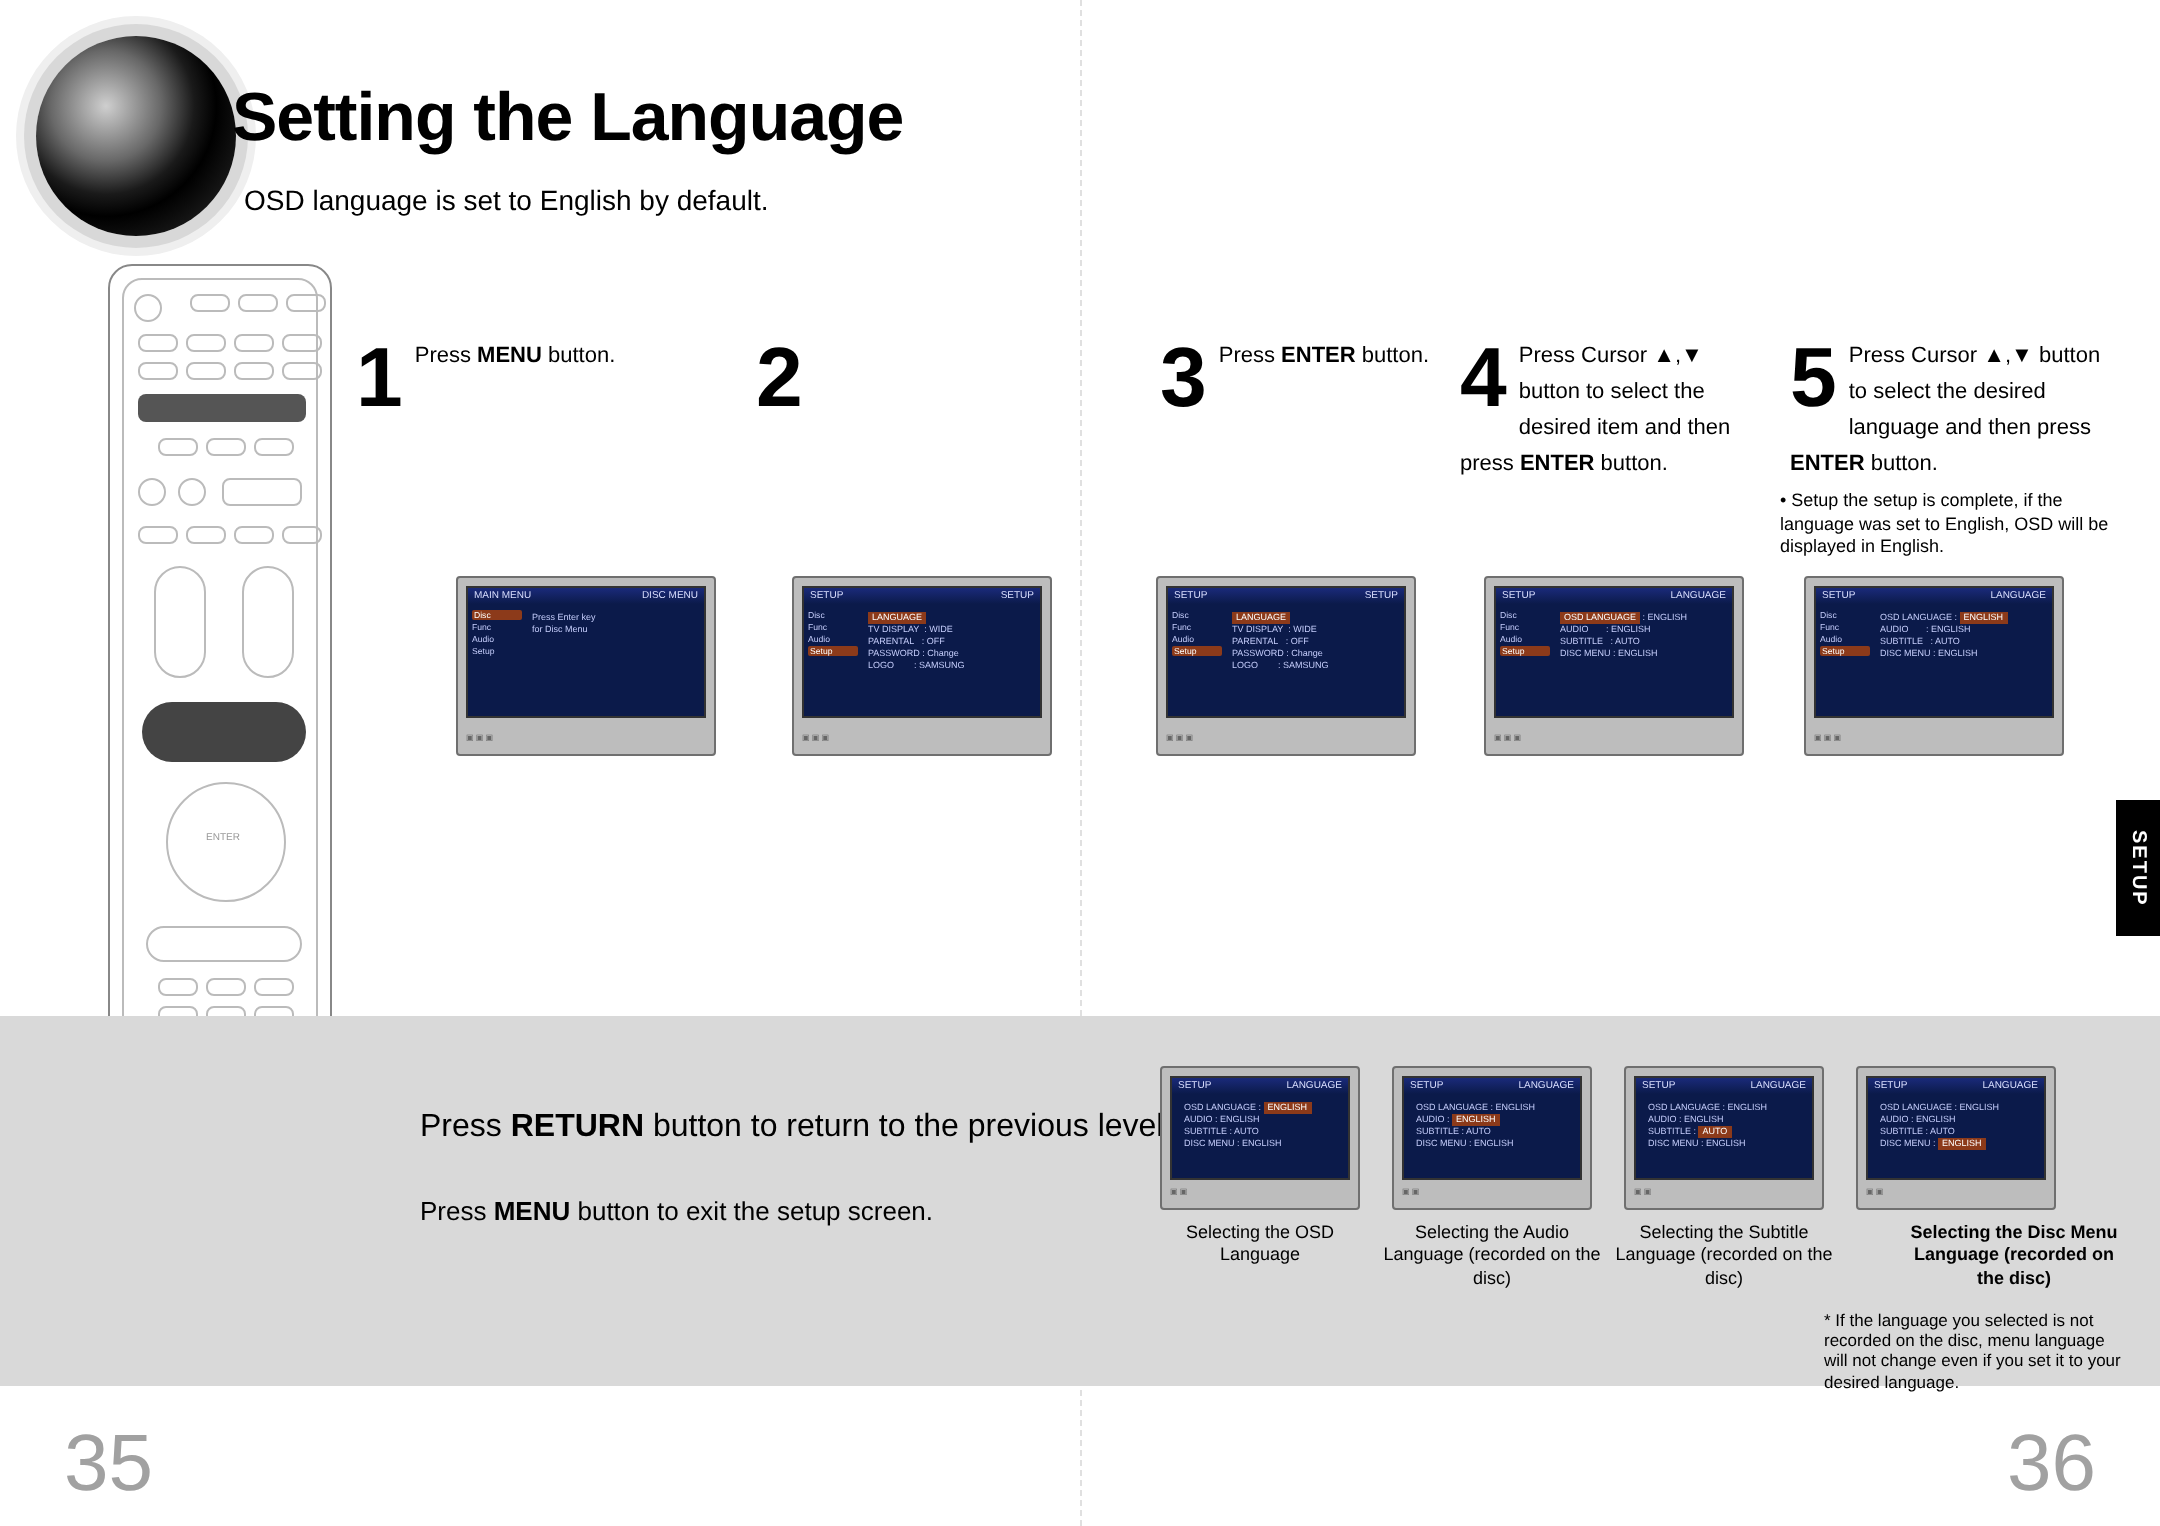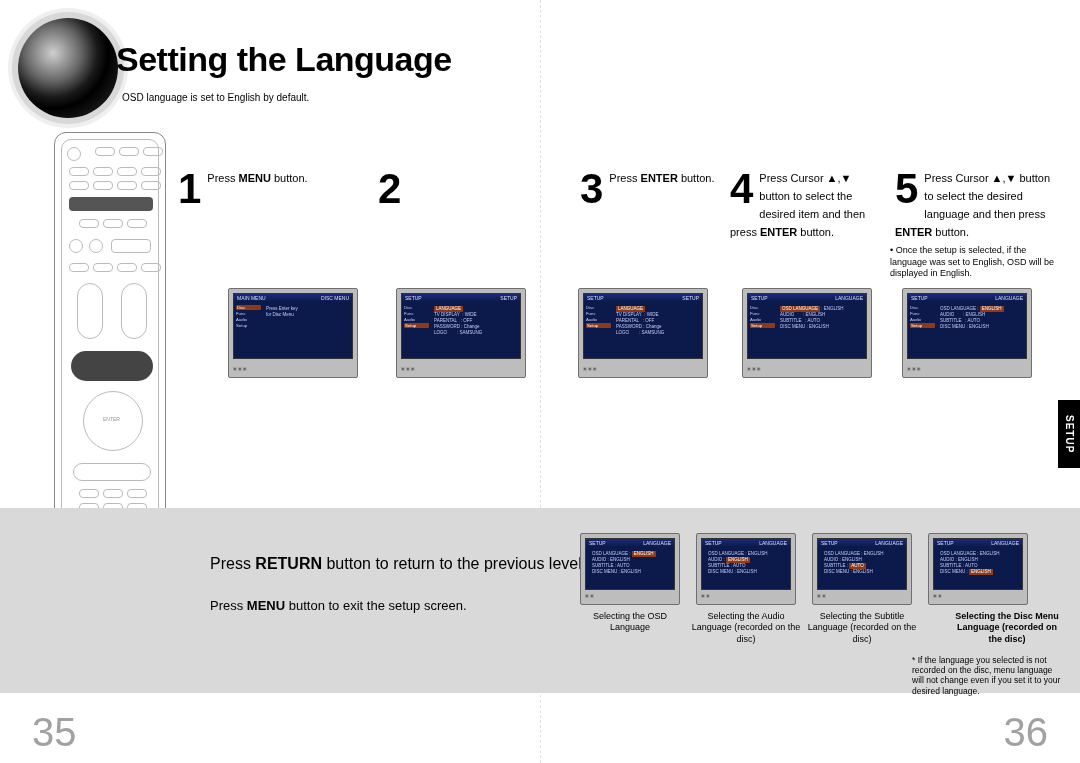--- a/index.html
+++ b/index.html
@@ -34,21 +34,21 @@
     top: 40px;
     left: 116px;
     font-size: 34px;
     font-weight: bold;
     letter-spacing: -0.5px;
   }
   .subtitle {
     position: absolute;
     top: 92px;
     left: 122px;
-    font-size: 10px;
+    font-size: 14px;
   }
   
   .remote {
     position: absolute;
     left: 54px;
     top: 132px;
     width: 112px;
     height: 420px;
     border: 1px solid #888;
     border-radius: 12px;
@@ -279,21 +279,21 @@
 </div>
 <div class="step s4">
   <span class="num">4</span>
   <span class="txt">Press Cursor ▲,▼ button to select the desired item and then press <b>ENTER</b> button.</span>
 </div>
 <div class="step s5">
   <span class="num">5</span>
   <span class="txt">Press Cursor ▲,▼ button to select the desired language and then press <b>ENTER</b> button.</span>
 </div>
 
-<div class="note-right">Once the setup is selected, if the language was set to English, OSD will be displayed in English.</div>
+<div class="note-right">Setup the setup is complete, if the language was set to English, OSD will be displayed in English.</div>
 
 <div class="tv tv1">
   <div class="screen">
       <div class="bar">
         <span>MAIN MENU</span>
         <span>DISC MENU</span>
       </div>
     <div class="side">
         <span class="sel">Disc</span>
         <span>Func</span>

